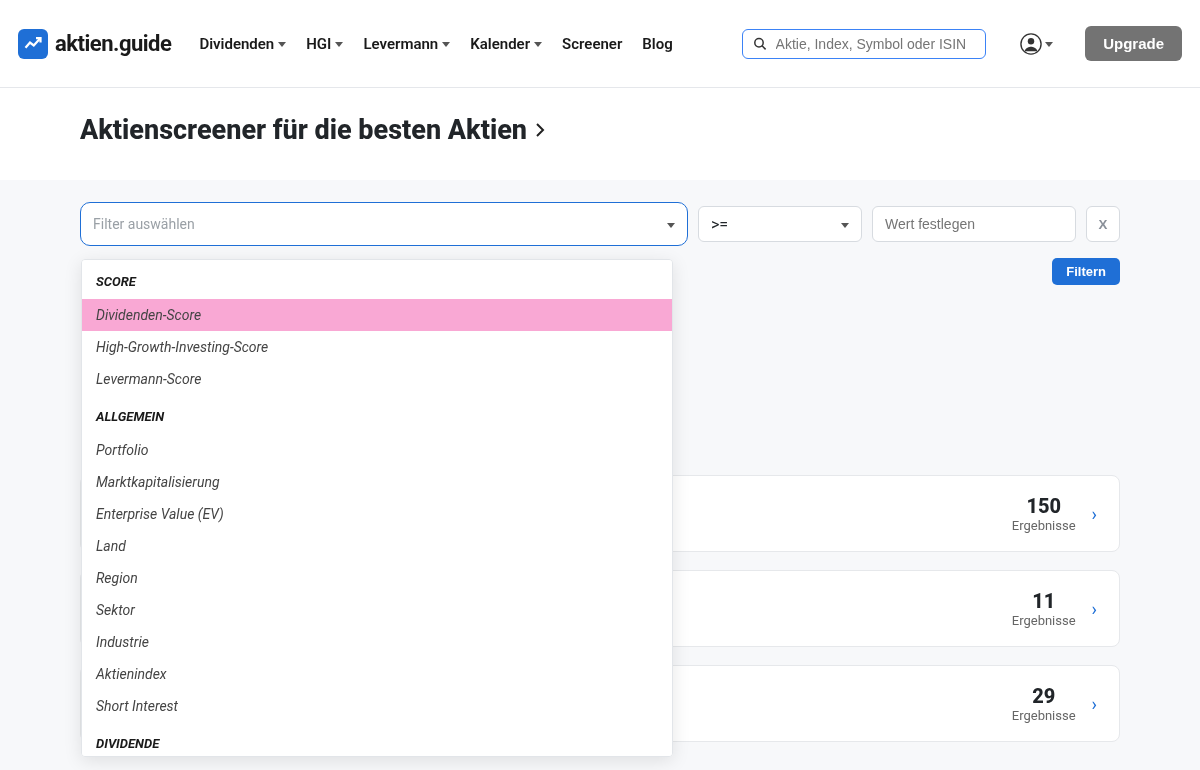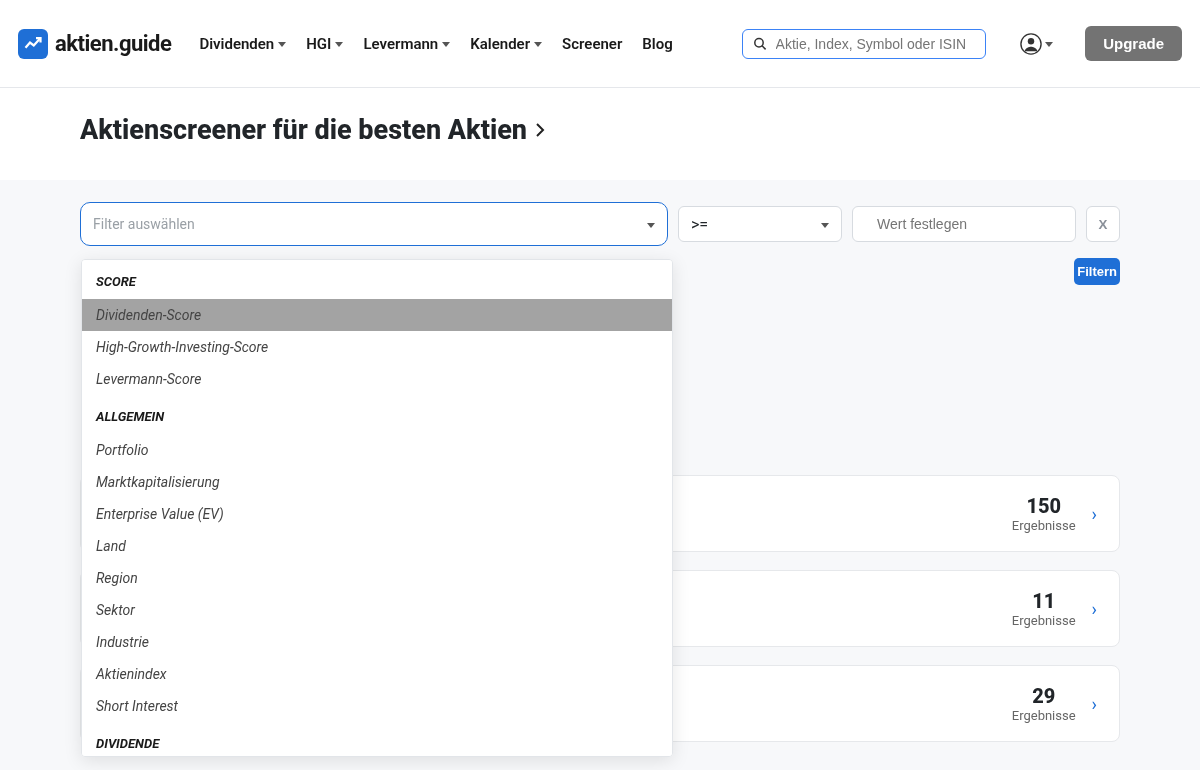--- a/index.html
+++ b/index.html
@@ -136,46 +136,46 @@
   border-radius: 6px;
   height: 36px;
   display: flex;
   align-items: center;
   justify-content: space-between;
   padding: 0 12px;
   background: #fff;
   cursor: pointer;
 }
 .value-input {
-  width: 224px;
+  width: 204px;
   border: 1px solid #d7dbe0;
   border-radius: 6px;
   height: 36px;
-  padding: 0 24px;
+  padding: 0 12px;
   font-size: 14px;
   outline: none;
   color: #333;
 }
 .clear-btn {
   width: 34px;
   height: 36px;
   border: 1px solid #d7dbe0;
   border-radius: 6px;
   background: #fff;
   color: #8a9099;
   font-weight: 700;
   cursor: pointer;
 }
 .filter-sub { display: flex; justify-content: flex-end; margin-top: 12px; }
 .filtern-btn {
   background: #1f6fd6;
   color: #fff;
   border: none;
   border-radius: 5px;
-  padding: 6px 3px;
+  padding: 6px 14px;
   font-size: 13px;
   font-weight: 600;
   cursor: pointer;
 }
 
 
 .dropdown {
   position: absolute;
   top: 56px;
   left: 0;
@@ -195,21 +195,21 @@
   padding: 14px 14px 10px;
   color: #1a1a1a;
   text-transform: uppercase;
 }
 .dd-item {
   padding: 8px 14px;
   font-size: 14px;
   color: #444;
   cursor: pointer;
 }
-.dd-item.hover { background: #a3a3a3; }
+.dd-item.hover { background: #f9a8d4; }
 .dropdown::-webkit-scrollbar { width: 12px; }
 .dropdown::-webkit-scrollbar-thumb { background: #c4c8ce; border-radius: 6px; }
 .dropdown::-webkit-scrollbar-track { background: #f0f1f3; }
 
 
 .results-area {
   padding: 20px 80px;
   background: #f7f8fa;
   position: relative;
   z-index: 1;

